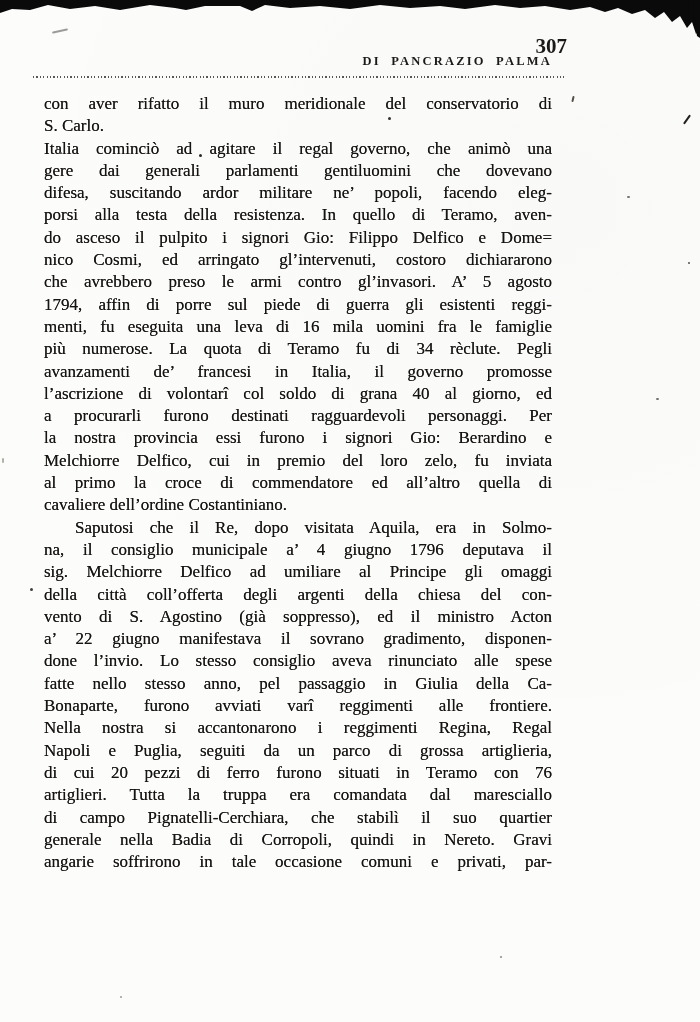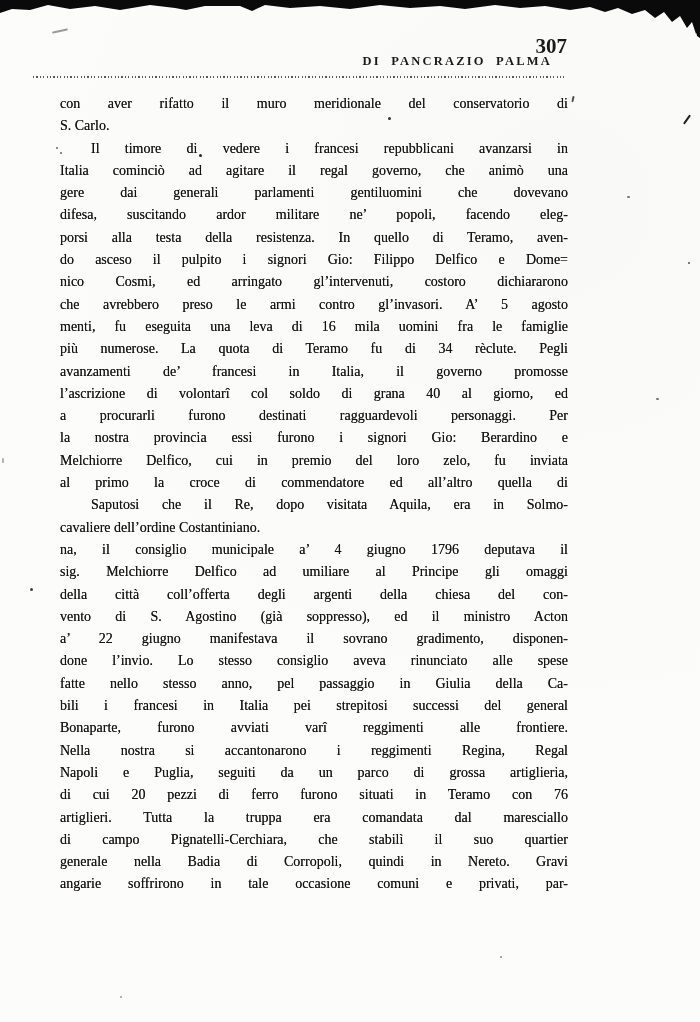--- a/index.html
+++ b/index.html
@@ -32,24 +32,23 @@
     color:#1c1a18;
   }
   .dotted-rule{
     position:absolute;top:76px;left:33px;width:531px;height:2px;
     background:repeating-linear-gradient(90deg,#3c3a38 0 1.2px,transparent 1.2px 3.4px);
     opacity:.85;
   }
   
   .body-text{
     position:absolute;top:93px;left:44px;width:508px;
-    font-size:14px;line-height:22.3px;
+    font-size:17px;line-height:22.3px;
     color:#161412;
     text-shadow:0 0 .45px rgba(20,16,12,.75);
-    margin-left:16px;
   }
   .line{
     text-align:justify;
     text-align-last:justify;
     white-space:normal;
     height:22.3px;
     overflow:visible;
   }
   .line.indent{text-indent:31px;}
   .line.short{text-align-last:left;}
@@ -72,46 +71,45 @@
 
   <div class="running-title">DI PANCRAZIO PALMA</div>
 
   <div class="page-number">307</div>
 
   <div class="dotted-rule"></div>
 
   <div class="body-text">
       <div class="line">con aver rifatto il muro meridionale del conservatorio di</div>
       <div class="line short">S. Carlo.</div>
-      <div class="line indent">Il timore di vedere i francesi repubblicani avanzarsi in</div>
       <div class="line">Italia cominciò ad agitare il regal governo, che animò una</div>
       <div class="line">gere dai generali parlamenti gentiluomini che dovevano</div>
       <div class="line">difesa, suscitando ardor militare ne’ popoli, facendo eleg-</div>
       <div class="line">porsi alla testa della resistenza. In quello di Teramo, aven-</div>
       <div class="line">do asceso il pulpito i signori Gio: Filippo Delfico e Dome=</div>
       <div class="line">nico Cosmi, ed arringato gl’intervenuti, costoro dichiararono</div>
       <div class="line">che avrebbero preso le armi contro gl’invasori. A’ 5 agosto</div>
+      <div class="line">1794, affin di porre sul piede di guerra gli esistenti reggi-</div>
       <div class="line">menti, fu eseguita una leva di 16 mila uomini fra le famiglie</div>
       <div class="line">più numerose. La quota di Teramo fu di 34 rèclute. Pegli</div>
       <div class="line">avanzamenti de’ francesi in Italia, il governo promosse</div>
       <div class="line">l’ascrizione di volontarî col soldo di grana 40 al giorno, ed</div>
       <div class="line">a procurarli furono destinati ragguardevoli personaggi. Per</div>
       <div class="line">la nostra provincia essi furono i signori Gio: Berardino e</div>
       <div class="line">Melchiorre Delfico, cui in premio del loro zelo, fu inviata</div>
       <div class="line">al primo la croce di commendatore ed all’altro quella di</div>
+      <div class="line short">cavaliere dell’ordine Costantiniano.</div>
       <div class="line indent">Saputosi che il Re, dopo visitata Aquila, era in Solmo-</div>
-      <div class="line short">cavaliere dell’ordine Costantiniano.</div>
       <div class="line">na, il consiglio municipale a’ 4 giugno 1796 deputava il</div>
       <div class="line">sig. Melchiorre Delfico ad umiliare al Principe gli omaggi</div>
       <div class="line">della città coll’offerta degli argenti della chiesa del con-</div>
       <div class="line">vento di S. Agostino (già soppresso), ed il ministro Acton</div>
       <div class="line">a’ 22 giugno manifestava il sovrano gradimento, disponen-</div>
       <div class="line">done l’invio. Lo stesso consiglio aveva rinunciato alle spese</div>
       <div class="line">fatte nello stesso anno, pel passaggio in Giulia della Ca-</div>
-      <div class="line">bili i francesi in Italia pei strepitosi successi del general</div>
       <div class="line">Bonaparte, furono avviati varî reggimenti alle frontiere.</div>
       <div class="line">Nella nostra si accantonarono i reggimenti Regina, Regal</div>
       <div class="line">Napoli e Puglia, seguiti da un parco di grossa artiglieria,</div>
       <div class="line">di cui 20 pezzi di ferro furono situati in Teramo con 76</div>
       <div class="line">artiglieri. Tutta la truppa era comandata dal maresciallo</div>
       <div class="line">di campo Pignatelli-Cerchiara, che stabilì il suo quartier</div>
       <div class="line">generale nella Badia di Corropoli, quindi in Nereto. Gravi</div>
       <div class="line">angarie soffrirono in tale occasione comuni e privati, par-</div>
     </div>
 

